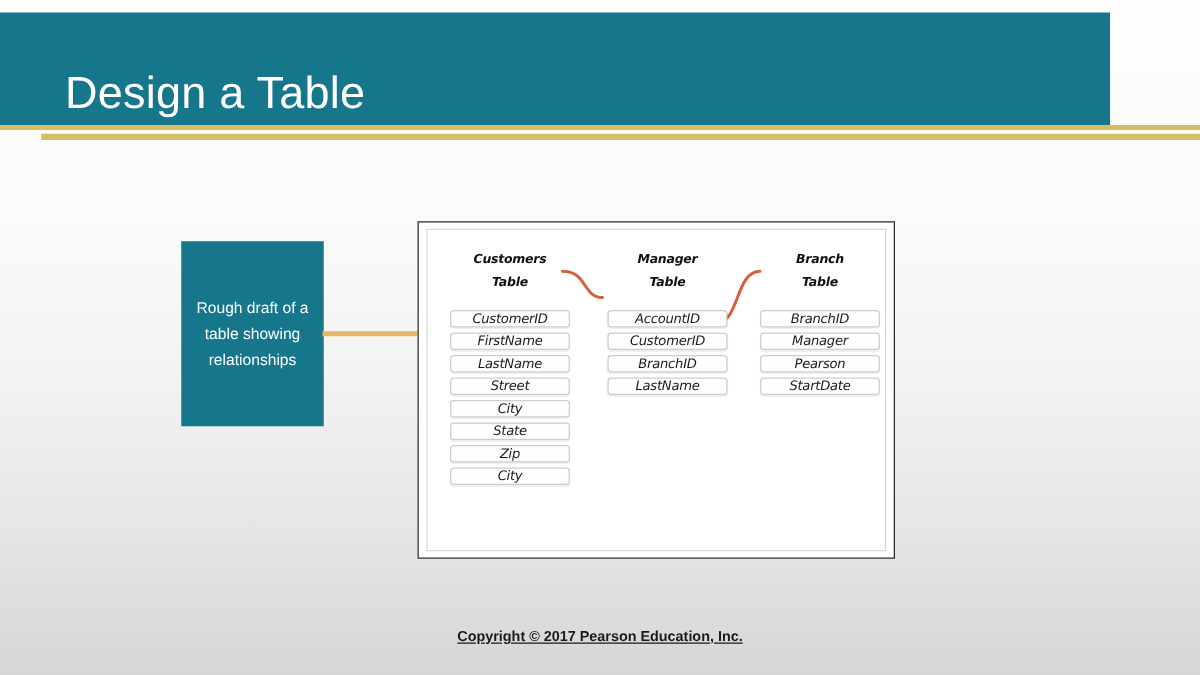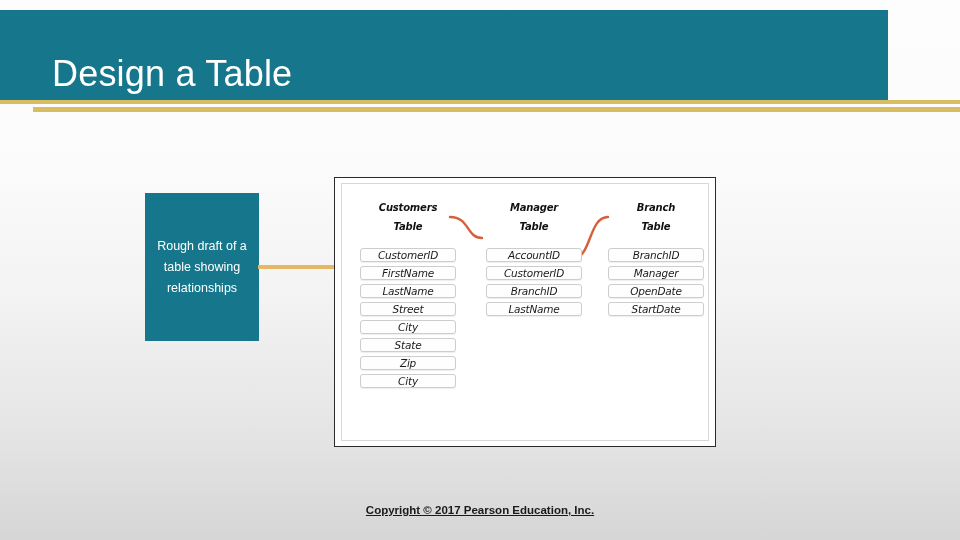--- a/index.html
+++ b/index.html
@@ -253,21 +253,21 @@
           <div>Branch</div>
           <div>Table</div>
         </div>
         <div class="field-box">
           <span class="field-label">BranchID</span>
         </div>
         <div class="field-box">
           <span class="field-label">Manager</span>
         </div>
         <div class="field-box">
-          <span class="field-label">OpenDate</span>
+          <span class="field-label">Pearson</span>
         </div>
         <div class="field-box">
           <span class="field-label">StartDate</span>
         </div>
       </div>
 
     </div>
   </div>
 
   <div id="footer-copyright">Copyright © 2017 Pearson Education, Inc.</div>

